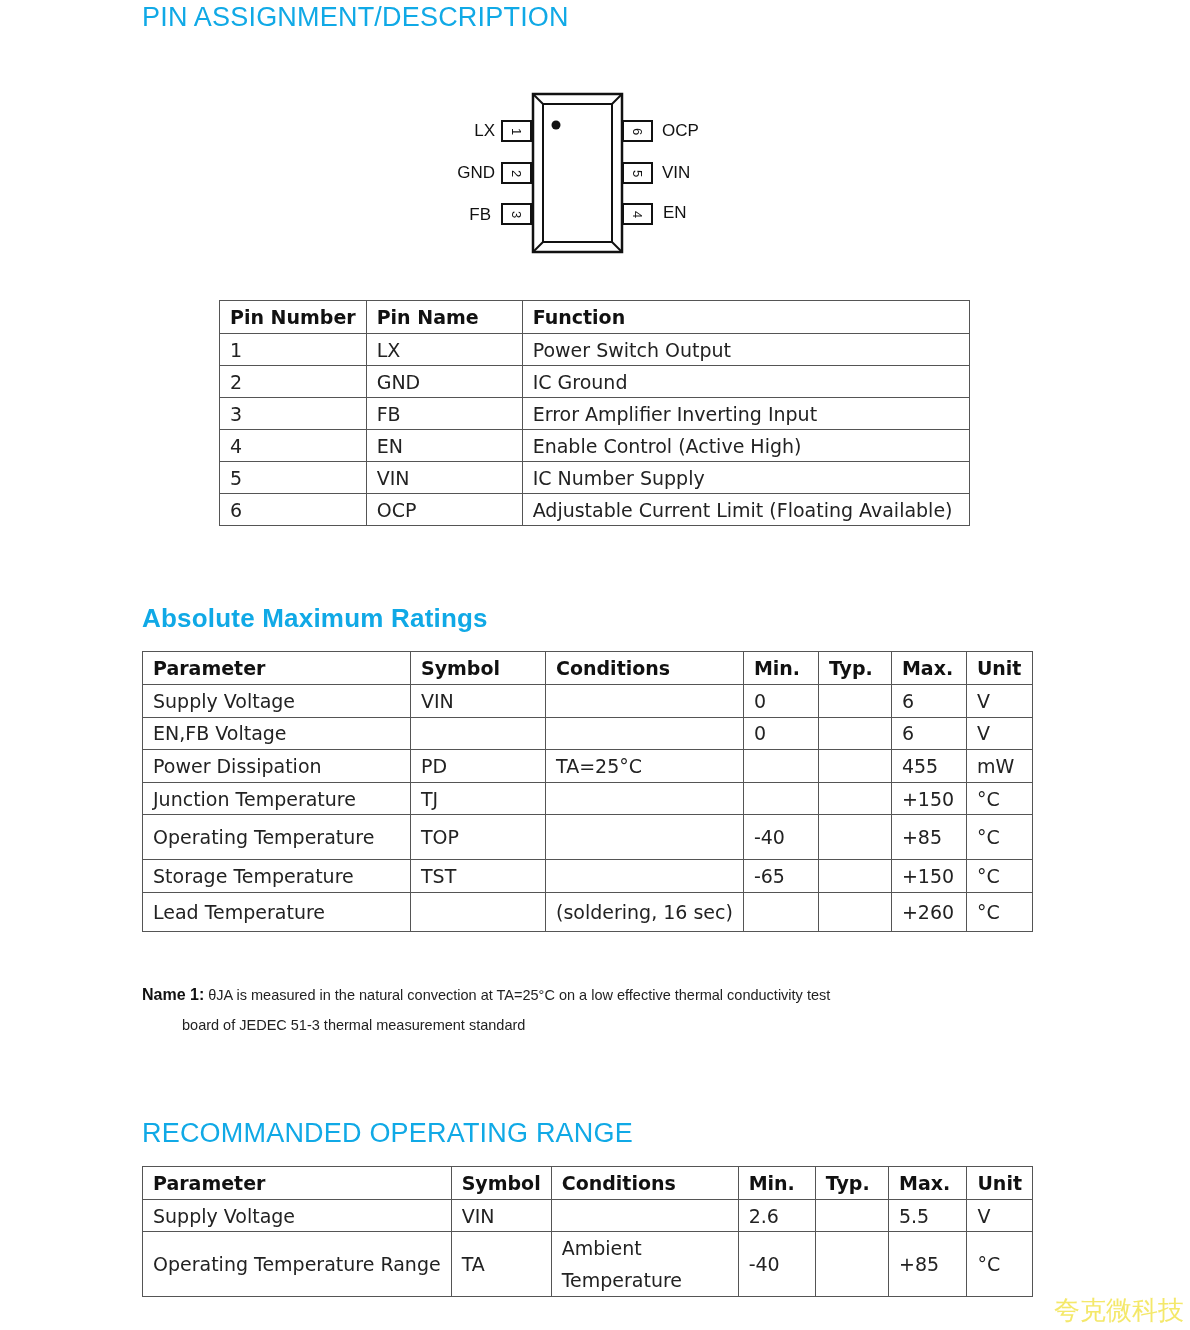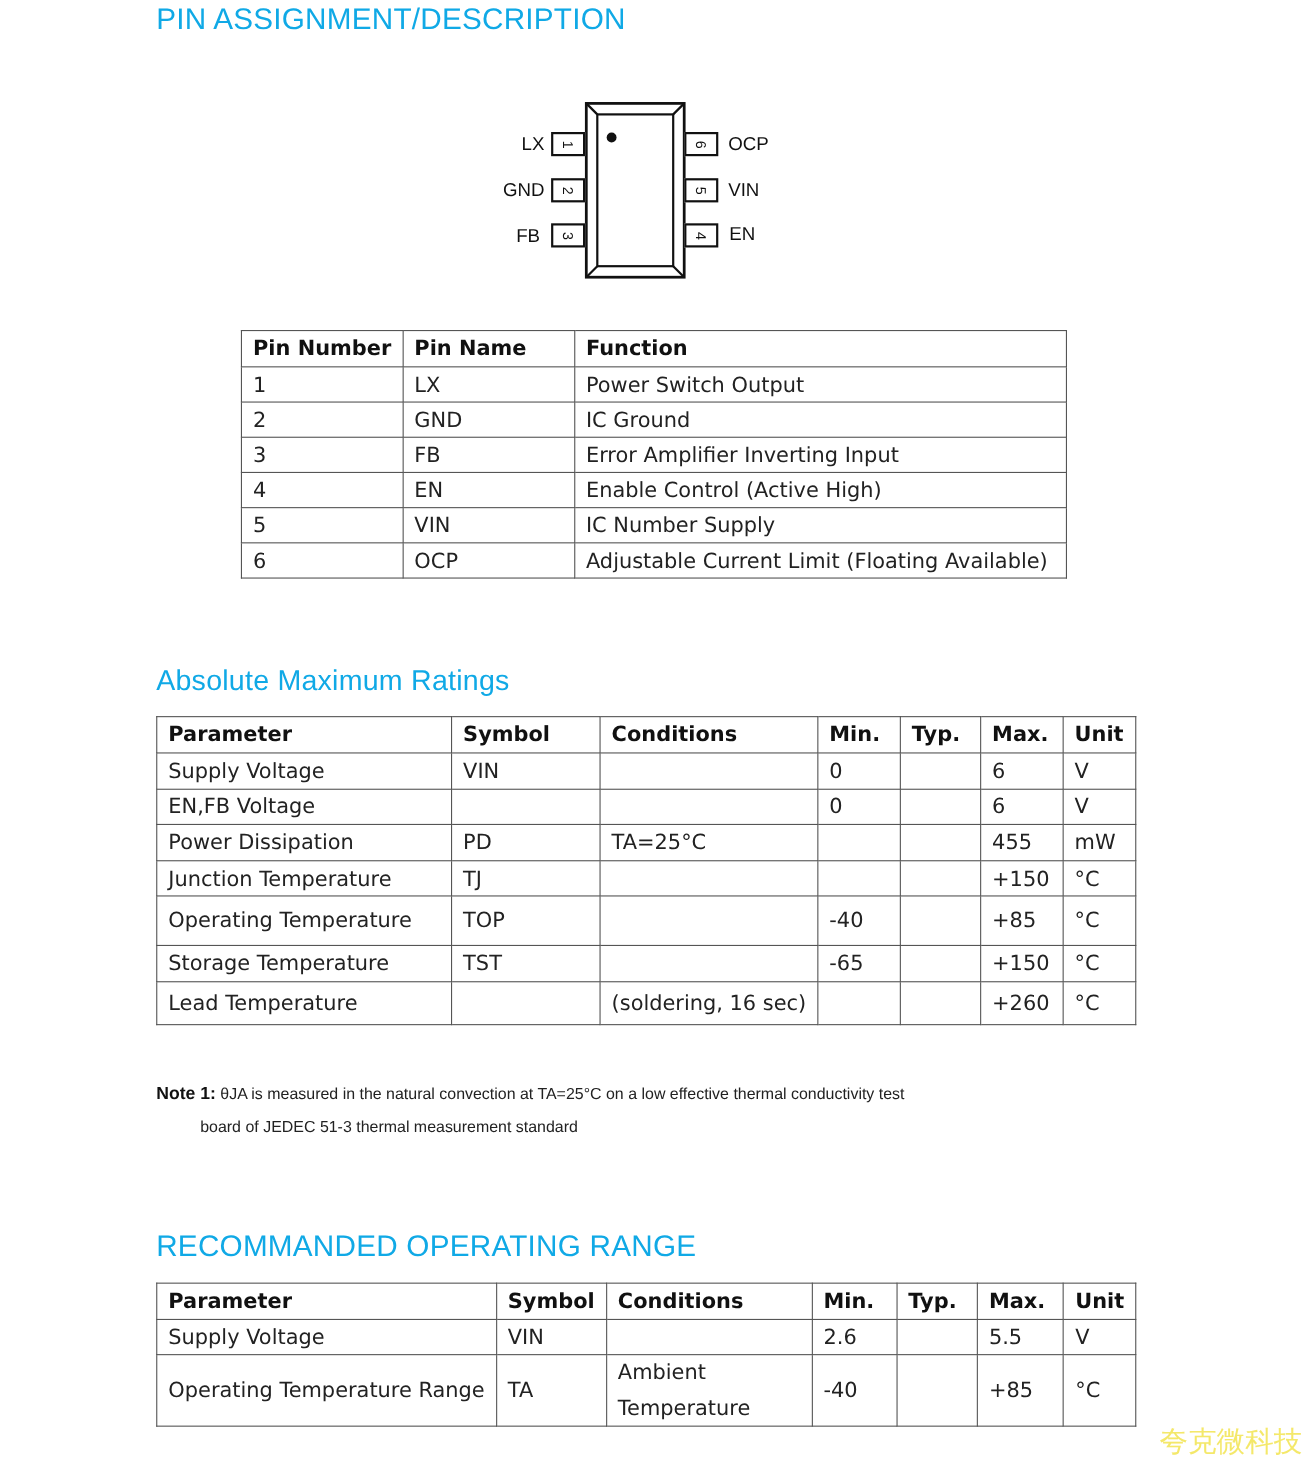--- a/index.html
+++ b/index.html
@@ -1,20 +1,20 @@
 <!DOCTYPE html>
 <html><head>
 <meta charset="utf-8">
 <style>
   html, body { margin:0; padding:0; background:#ffffff; }
   body { width:1190px; height:1330px; position:relative; overflow:hidden;
          font-family:"DejaVu Sans","Liberation Sans",sans-serif; color:#1a1a1a; }
   .h1 { position:absolute; color:#10a9e6; font-family:"Liberation Sans","DejaVu Sans",sans-serif;
         font-size:27px; font-weight:normal; letter-spacing:0.2px; margin:0; }
-  .h1.bold { font-weight:normal; }
+  .h1.bold { font-weight:bold; }
 
   
   #chip { position:absolute; left:440px; top:85px; width:300px; height:180px; }
   .pinlabel { position:absolute; font-family:"Liberation Sans",sans-serif; font-size:17px; color:#111; }
   .pinbox { position:absolute; width:31px; height:22px; border:2px solid #111; box-sizing:border-box; background:#fff;
             display:flex; align-items:center; justify-content:center; font-family:"Liberation Sans",sans-serif;
             font-size:13px; color:#111; }
   .pinbox span { display:inline-block; transform:rotate(90deg); }
 
   table.t { position:absolute; border-collapse:collapse; font-family:"DejaVu Sans",sans-serif; }
@@ -196,21 +196,21 @@
         <td>(soldering, 16 sec)</td>
         <td></td>
         <td></td>
         <td>+260</td>
         <td>°C</td>
       </tr>
 </tbody>
   </table>
 
 <div class="note" style="left:142px; top:986px;">
-  <b>Note 1:</b>
+  <b>Name 1:</b>
   <span>θJA is measured in the natural convection at TA=25°C on a low effective thermal conductivity test</span>
 </div>
 <div class="note" style="left:142px; top:1017px;margin-left:40px;">board of JEDEC 51-3 thermal measurement standard</div>
 
 <h1 class="h1" style="left:142px; top:1118px; font-size:27px;">RECOMMANDED OPERATING RANGE</h1>
 
 <table class="t" style="left:142px; top:1166px; width:891px;">
   <colgroup>
     <col style="width:298px">
       <col style="width:92px">

